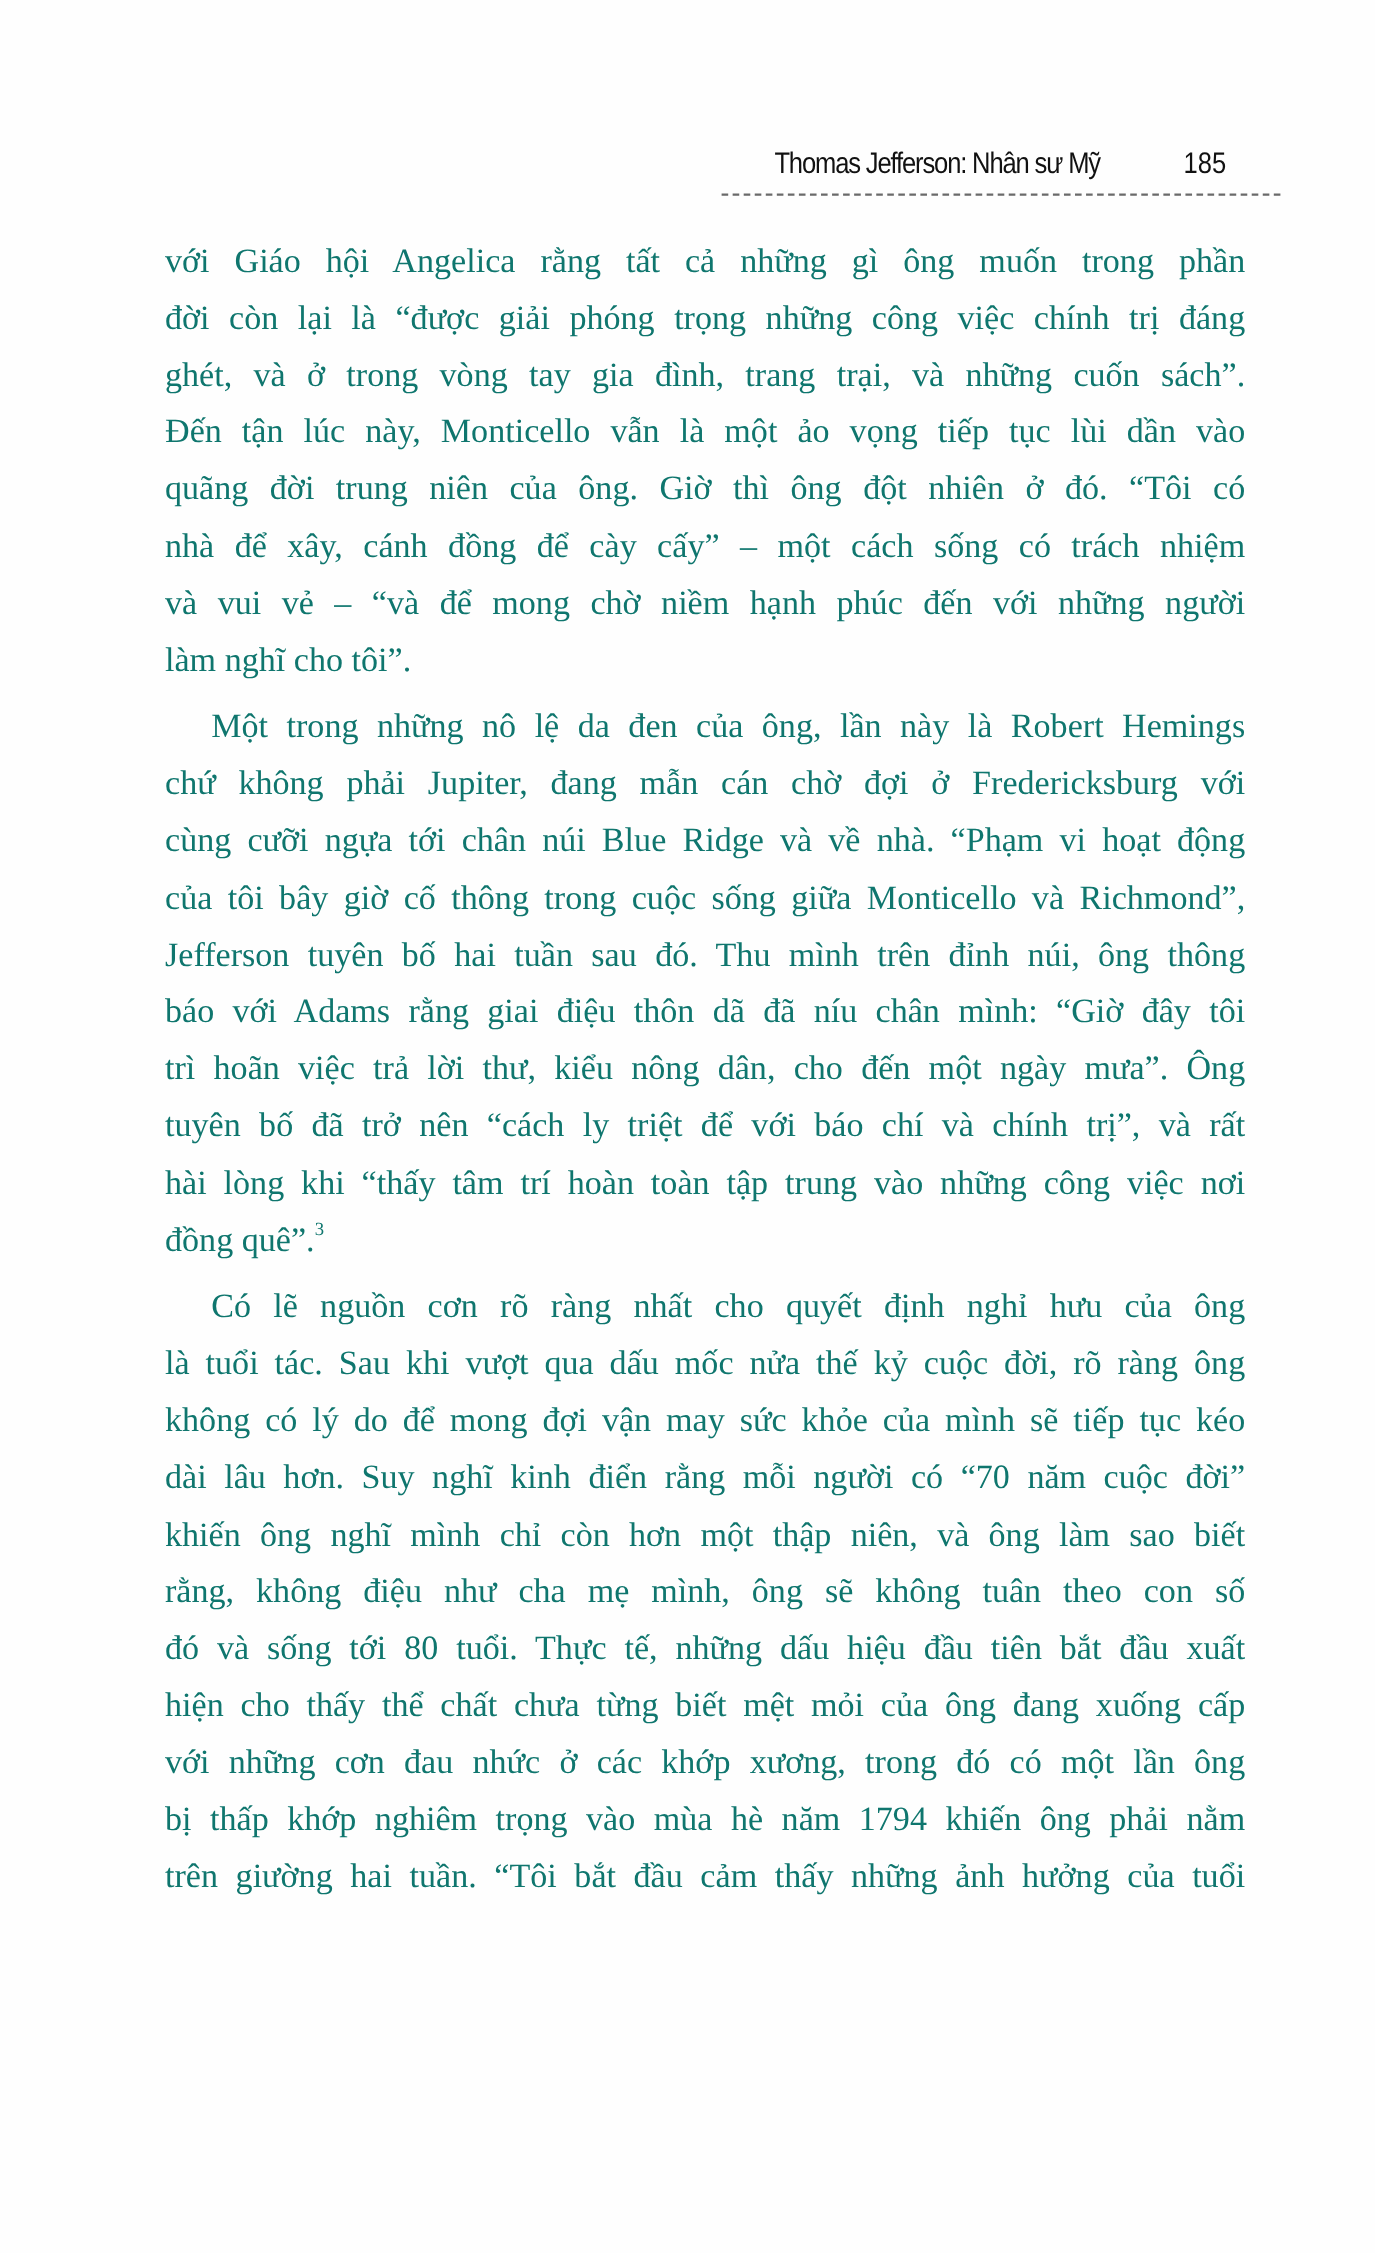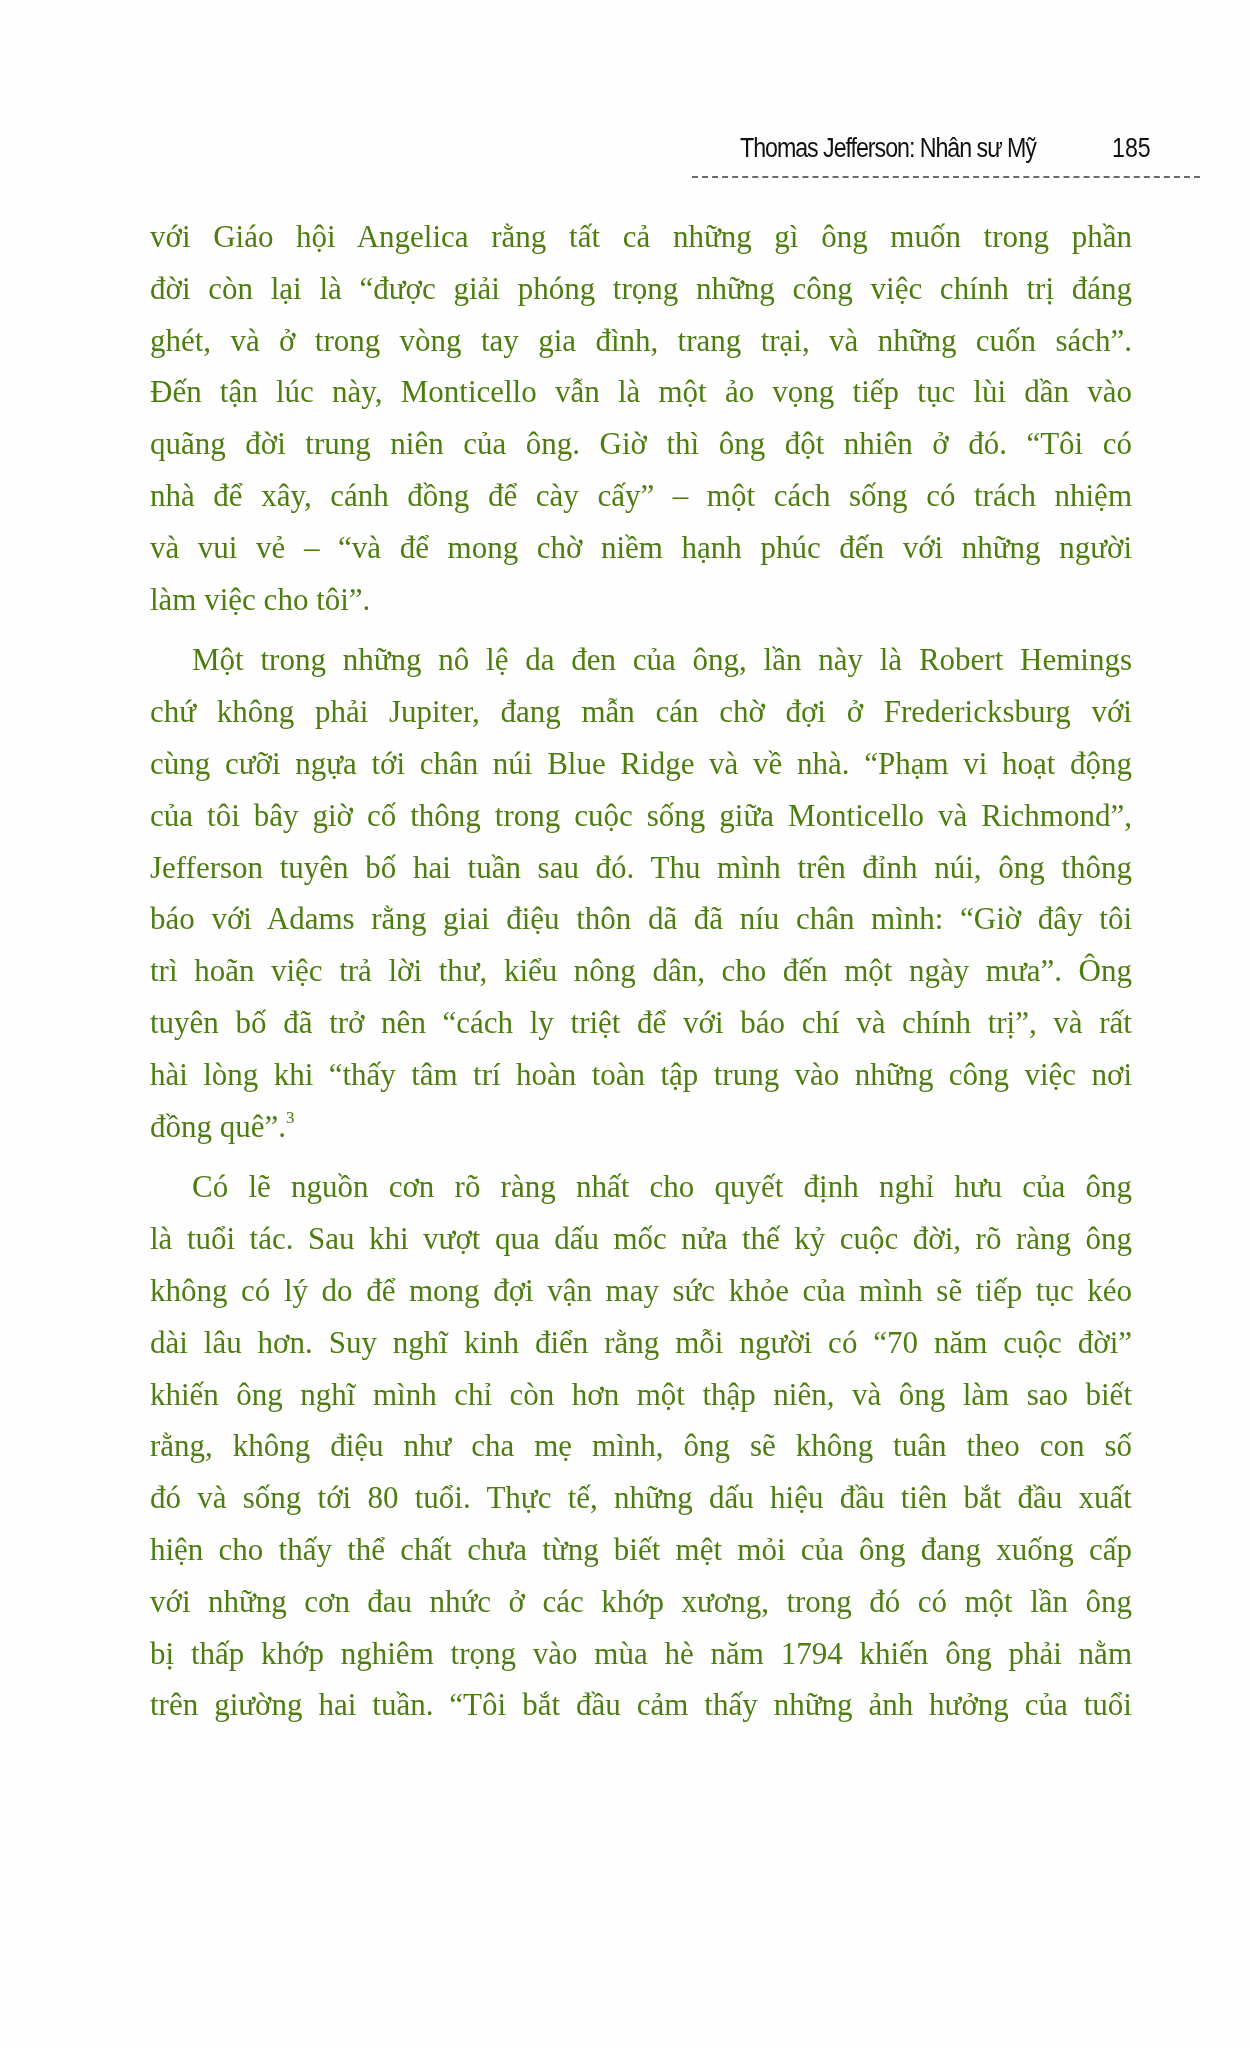--- a/index.html
+++ b/index.html
@@ -17,21 +17,21 @@
     .page {
       position: absolute;
       left: 0;
       top: 0;
       width: 1250px;
       height: 2048px;
       background: #fefefe;
     }
     .running-header {
       position: absolute;
-      left: 692px;
+      left: 656px;
       top: 128px;
       width: 508px;
       height: 56px;
     }
     .header-title {
       position: absolute;
       left: 48px;
       top: 0;
       font-family: "Liberation Sans", sans-serif;
       font-size: 27px;
@@ -63,21 +63,21 @@
       border-top: 2px dashed #6a6a6a;
     }
     .body-text {
       position: absolute;
       left: 150px;
       top: 211px;
       width: 982px;
       font-family: "Liberation Serif", serif;
       font-size: 31px;
       line-height: 51.8px;
-      color: #4d7c0f;
+      color: #0f766e;
       text-align: justify;
     }
     .para {
       margin: 0;
       text-align: justify;
       text-align-last: auto;
     }
     .para .line {
       display: block;
       text-align: justify;
@@ -113,21 +113,21 @@
   <div class="body-text">
 
     <p class="para">
       <span class="line">với Giáo hội Angelica rằng tất cả những gì ông muốn trong phần</span>
       <span class="line">đời còn lại là “được giải phóng trọng những công việc chính trị đáng</span>
       <span class="line">ghét, và ở trong vòng tay gia đình, trang trại, và những cuốn sách”.</span>
       <span class="line">Đến tận lúc này, Monticello vẫn là một ảo vọng tiếp tục lùi dần vào</span>
       <span class="line">quãng đời trung niên của ông. Giờ thì ông đột nhiên ở đó. “Tôi có</span>
       <span class="line">nhà để xây, cánh đồng để cày cấy” – một cách sống có trách nhiệm</span>
       <span class="line">và vui vẻ – “và để mong chờ niềm hạnh phúc đến với những người</span>
-      <span class="line last">làm việc cho tôi”.</span>
+      <span class="line last">làm nghĩ cho tôi”.</span>
     </p>
 
     <div class="para-gap"></div>
 
     <p class="para indent">
       <span class="line first">Một trong những nô lệ da đen của ông, lần này là Robert Hemings</span>
       <span class="line">chứ không phải Jupiter, đang mẫn cán chờ đợi ở Fredericksburg với</span>
       <span class="line">cùng cưỡi ngựa tới chân núi Blue Ridge và về nhà. “Phạm vi hoạt động</span>
       <span class="line">của tôi bây giờ cố thông trong cuộc sống giữa Monticello và Richmond”,</span>
       <span class="line">Jefferson tuyên bố hai tuần sau đó. Thu mình trên đỉnh núi, ông thông</span>

